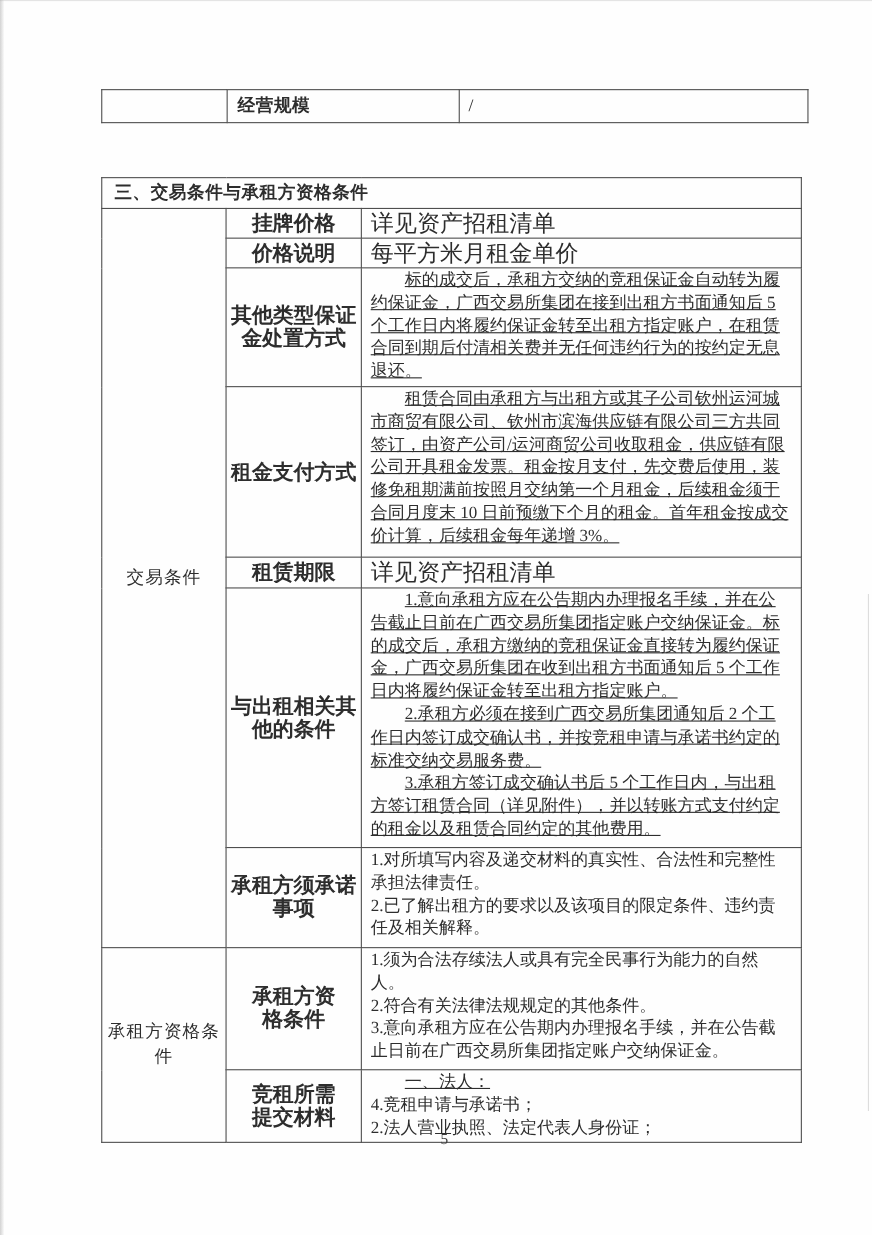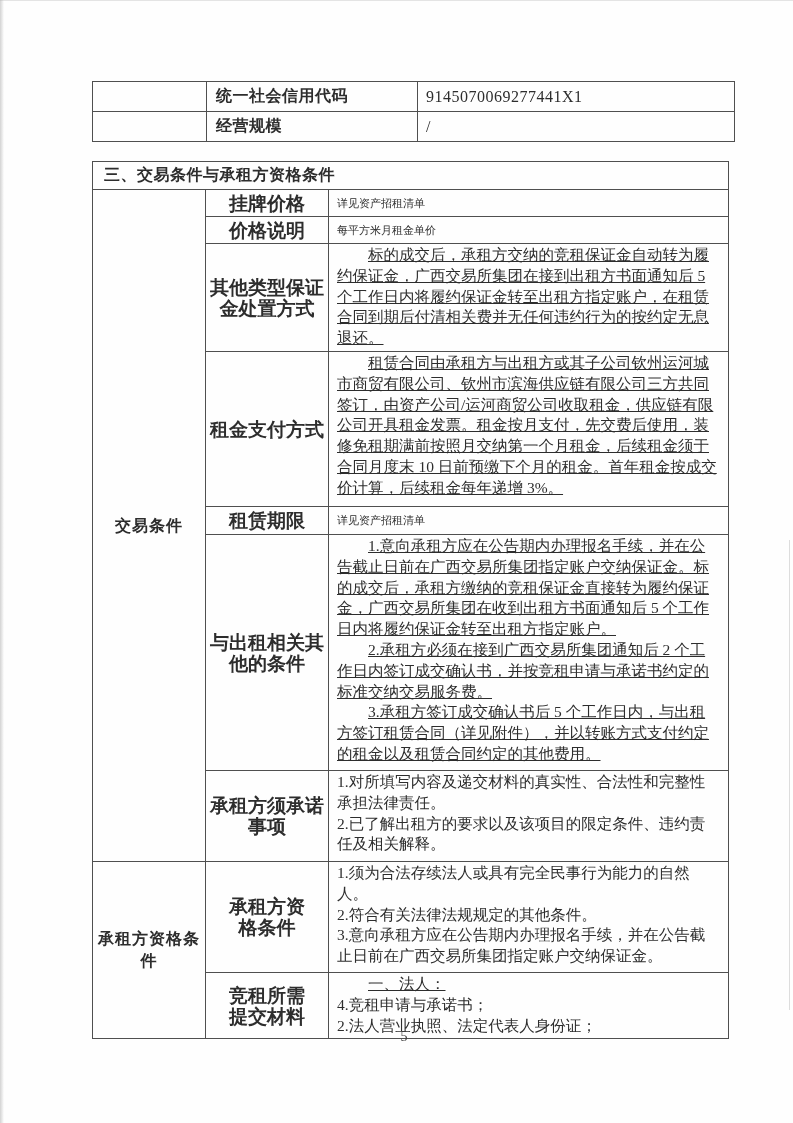--- a/index.html
+++ b/index.html
@@ -45,32 +45,32 @@
   .t-main{position:absolute;left:92px;top:161px;width:636px;}
   .t-main .c1{width:113px;}
   .t-main .c2{width:123px;}
   .t-main .c3{width:400px;}
 
   .sec{
     font-weight:700;font-size:16px;letter-spacing:.5px;
     padding:0 0 0 11px;vertical-align:middle;
   }
   .grp{
-    font-weight:700;font-size:16px;letter-spacing:1px;
+    font-weight:400;font-size:16px;letter-spacing:1px;
     text-align:center;vertical-align:middle;
     white-space:pre-line;line-height:22px;
   }
   .lblc{
     font-weight:700;font-size:19px;
     text-align:center;vertical-align:middle;
     white-space:pre-line;line-height:21px;
     padding:0 2px;
   }
   .valc{
-    font-size:11px;line-height:20.8px;
+    font-size:21px;line-height:20.8px;
     vertical-align:middle;padding:0 8px;
   }
   .parac{
     font-size:15.5px;line-height:20.8px;
     vertical-align:top;padding:1px 8px;
   }
   .parac p{margin:0;}
   .parac p.ind{text-indent:2em;text-decoration:underline;}
 
   tr.rh27 td{height:27px;}
@@ -96,25 +96,20 @@
   <div class="edge-top"></div>
   <div class="edge-right"></div>
 
   <table class="t-top">
     <colgroup>
         <col class="c1">
         <col class="c2">
         <col class="c3">
       </colgroup>
     <tbody>
-        <tr>
-      <td></td>
-      <td class="lbl">统一社会信用代码</td>
-      <td class="val">9145070069277441X1</td>
-    </tr>
     <tr>
       <td></td>
       <td class="lbl">经营规模</td>
       <td class="val">/</td>
     </tr>
   </tbody>
     </table>
 
   <table class="t-main">
     <colgroup>

